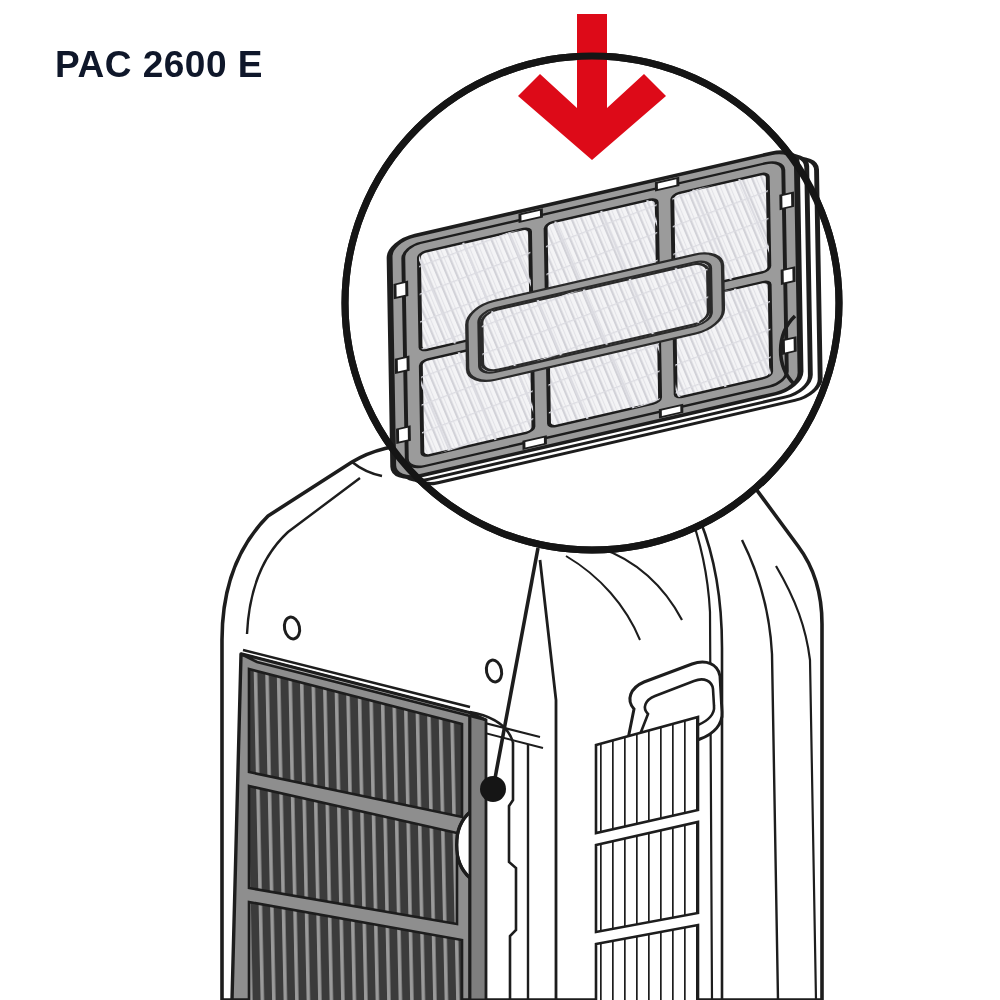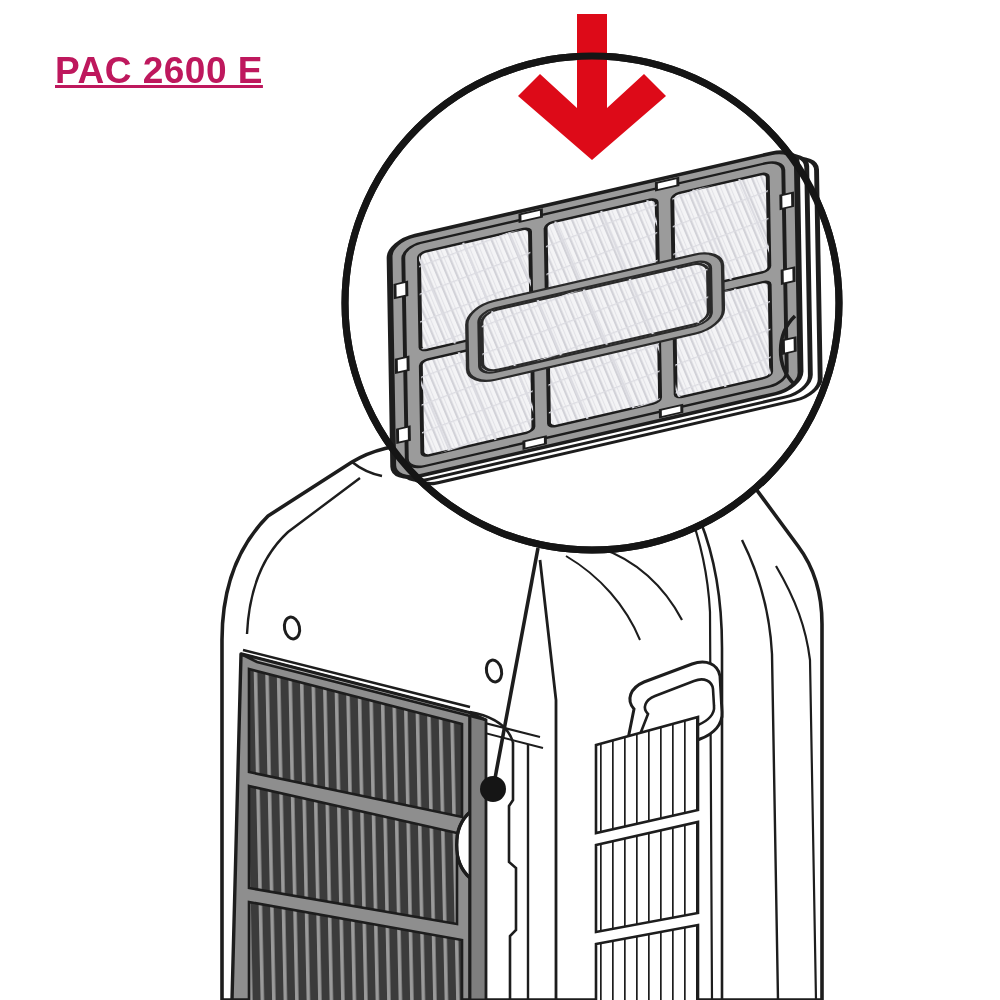--- a/index.html
+++ b/index.html
@@ -1,24 +1,24 @@
 <!DOCTYPE html>
 <html><head>
 <meta charset="utf-8">
 <style>
   html,body{margin:0;padding:0;background:#ffffff;}
   body{width:1000px;height:1000px;overflow:hidden;
        font-family:"Liberation Sans", sans-serif;}
   #stage{position:relative;width:1000px;height:1000px;background:#fff;}
   #art{position:absolute;left:0;top:0;width:1000px;height:1000px;}
   #model-title{
-    position:absolute;left:55px;top:50px;
+    position:absolute;left:55px;top:44px;
     font-family:"Liberation Sans", sans-serif;
     font-weight:bold;font-size:37px;letter-spacing:0.5px;
-    color:#be185d;white-space:nowrap;text-decoration:underline;
+    color:#0f172a;white-space:nowrap;
   }
 </style>
 </head>
 <body>
 
 <div id="stage">
 
   <svg id="art" viewBox="0 0 1000 1000" xmlns="http://www.w3.org/2000/svg">
 
     <defs>

